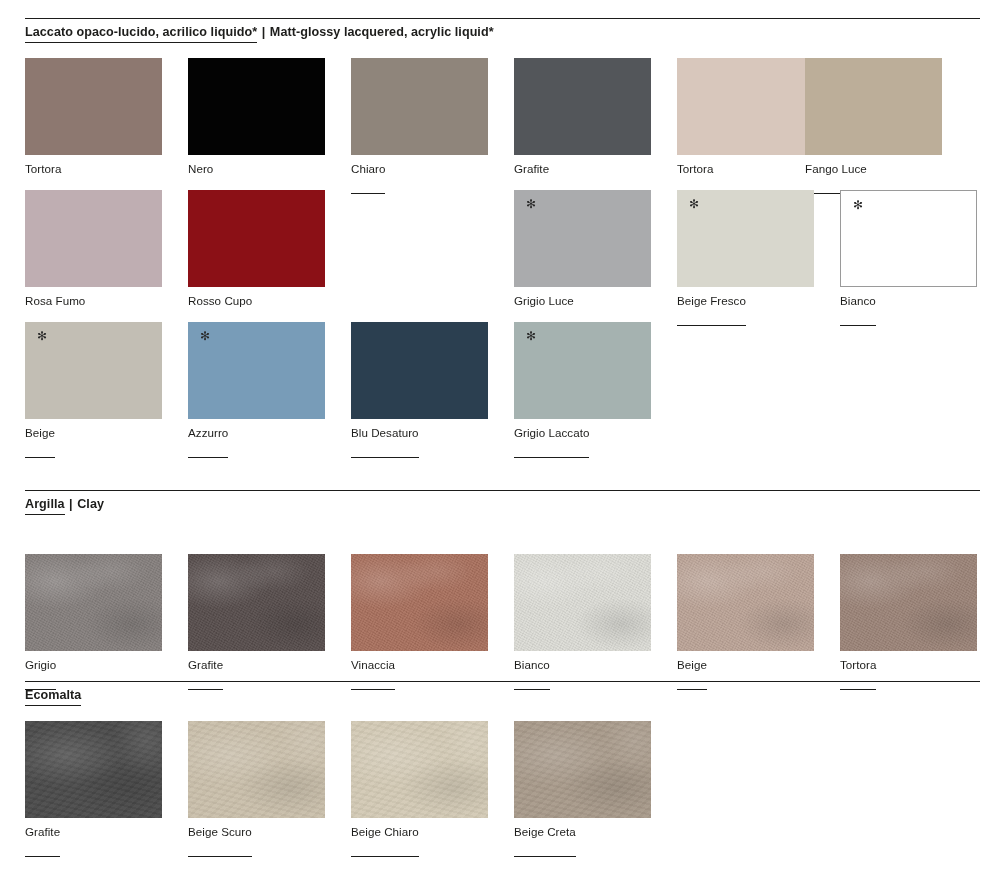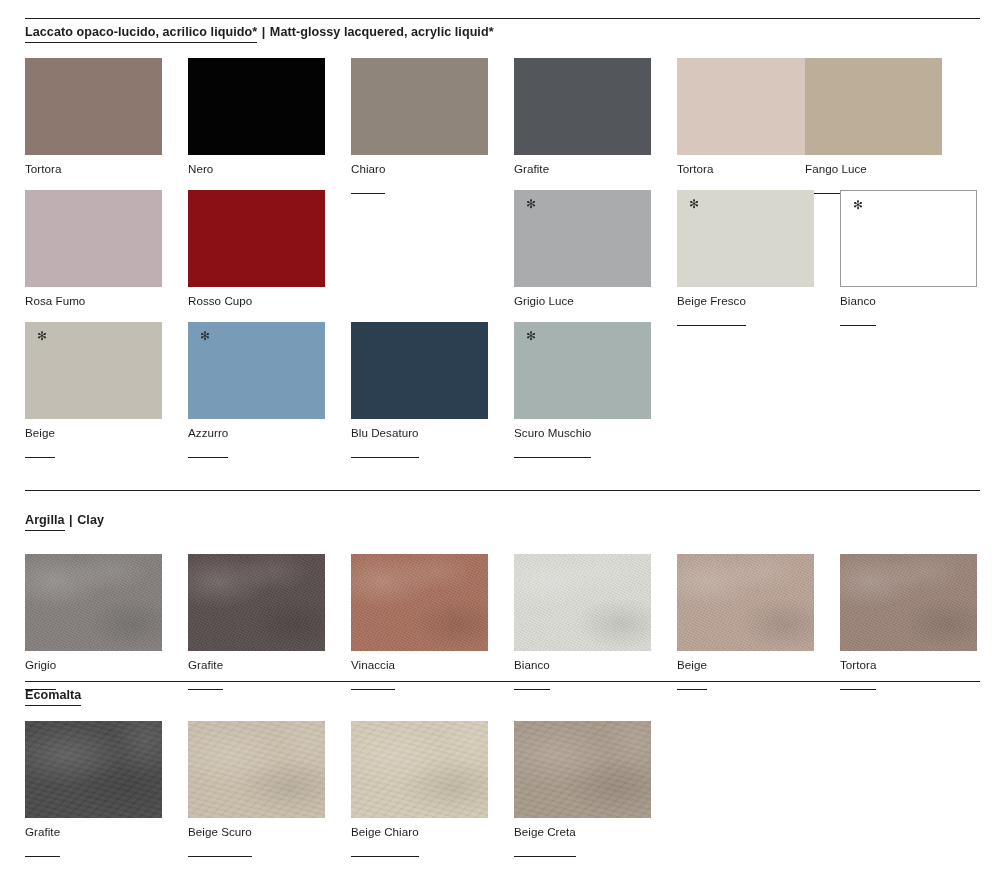--- a/index.html
+++ b/index.html
@@ -198,27 +198,27 @@
             <div><span class="chip-label">Azzurro</span></div>
           </div>
           <div class="swatch-cell" style="left: 326px; top: 264px;">
             <div class="chip" title="Blu Desaturo" style="background: rgb(43, 63, 80);"></div>
             <div><span class="chip-label">Blu Desaturo</span></div>
           </div>
           <div class="swatch-cell" style="left: 489px; top: 264px;">
             <div class="chip" title="Grigio Muschio" style="background: rgb(165, 178, 176);">
               <span class="star">✻</span>
             </div>
-            <div><span class="chip-label">Scuro Muschio</span></div>
+            <div><span class="chip-label">Grigio Laccato</span></div>
           </div>
         </div>
       </div>
       <div class="section">
         <div class="section-rule" style="top: 490px;"></div>
-        <div class="section-title" style="top: 498px; margin-top: 16px;"><span class="u">Argilla</span><span class="sep"> | </span><span class="en">Clay</span></div>
+        <div class="section-title" style="top: 498px;"><span class="u">Argilla</span><span class="sep"> | </span><span class="en">Clay</span></div>
         <div class="grid" style="top: 554px; height: 132px;">
           <div class="swatch-cell" style="left: 0px; top: 0px;">
             <div class="chip textured" title="Grigio" style="background: rgb(132, 126, 124);"></div>
             <div><span class="chip-label">Grigio</span></div>
           </div>
           <div class="swatch-cell" style="left: 163px; top: 0px;">
             <div class="chip textured" title="Grafite" style="background: rgb(86, 76, 75);"></div>
             <div><span class="chip-label">Grafite</span></div>
           </div>
           <div class="swatch-cell" style="left: 326px; top: 0px;">

